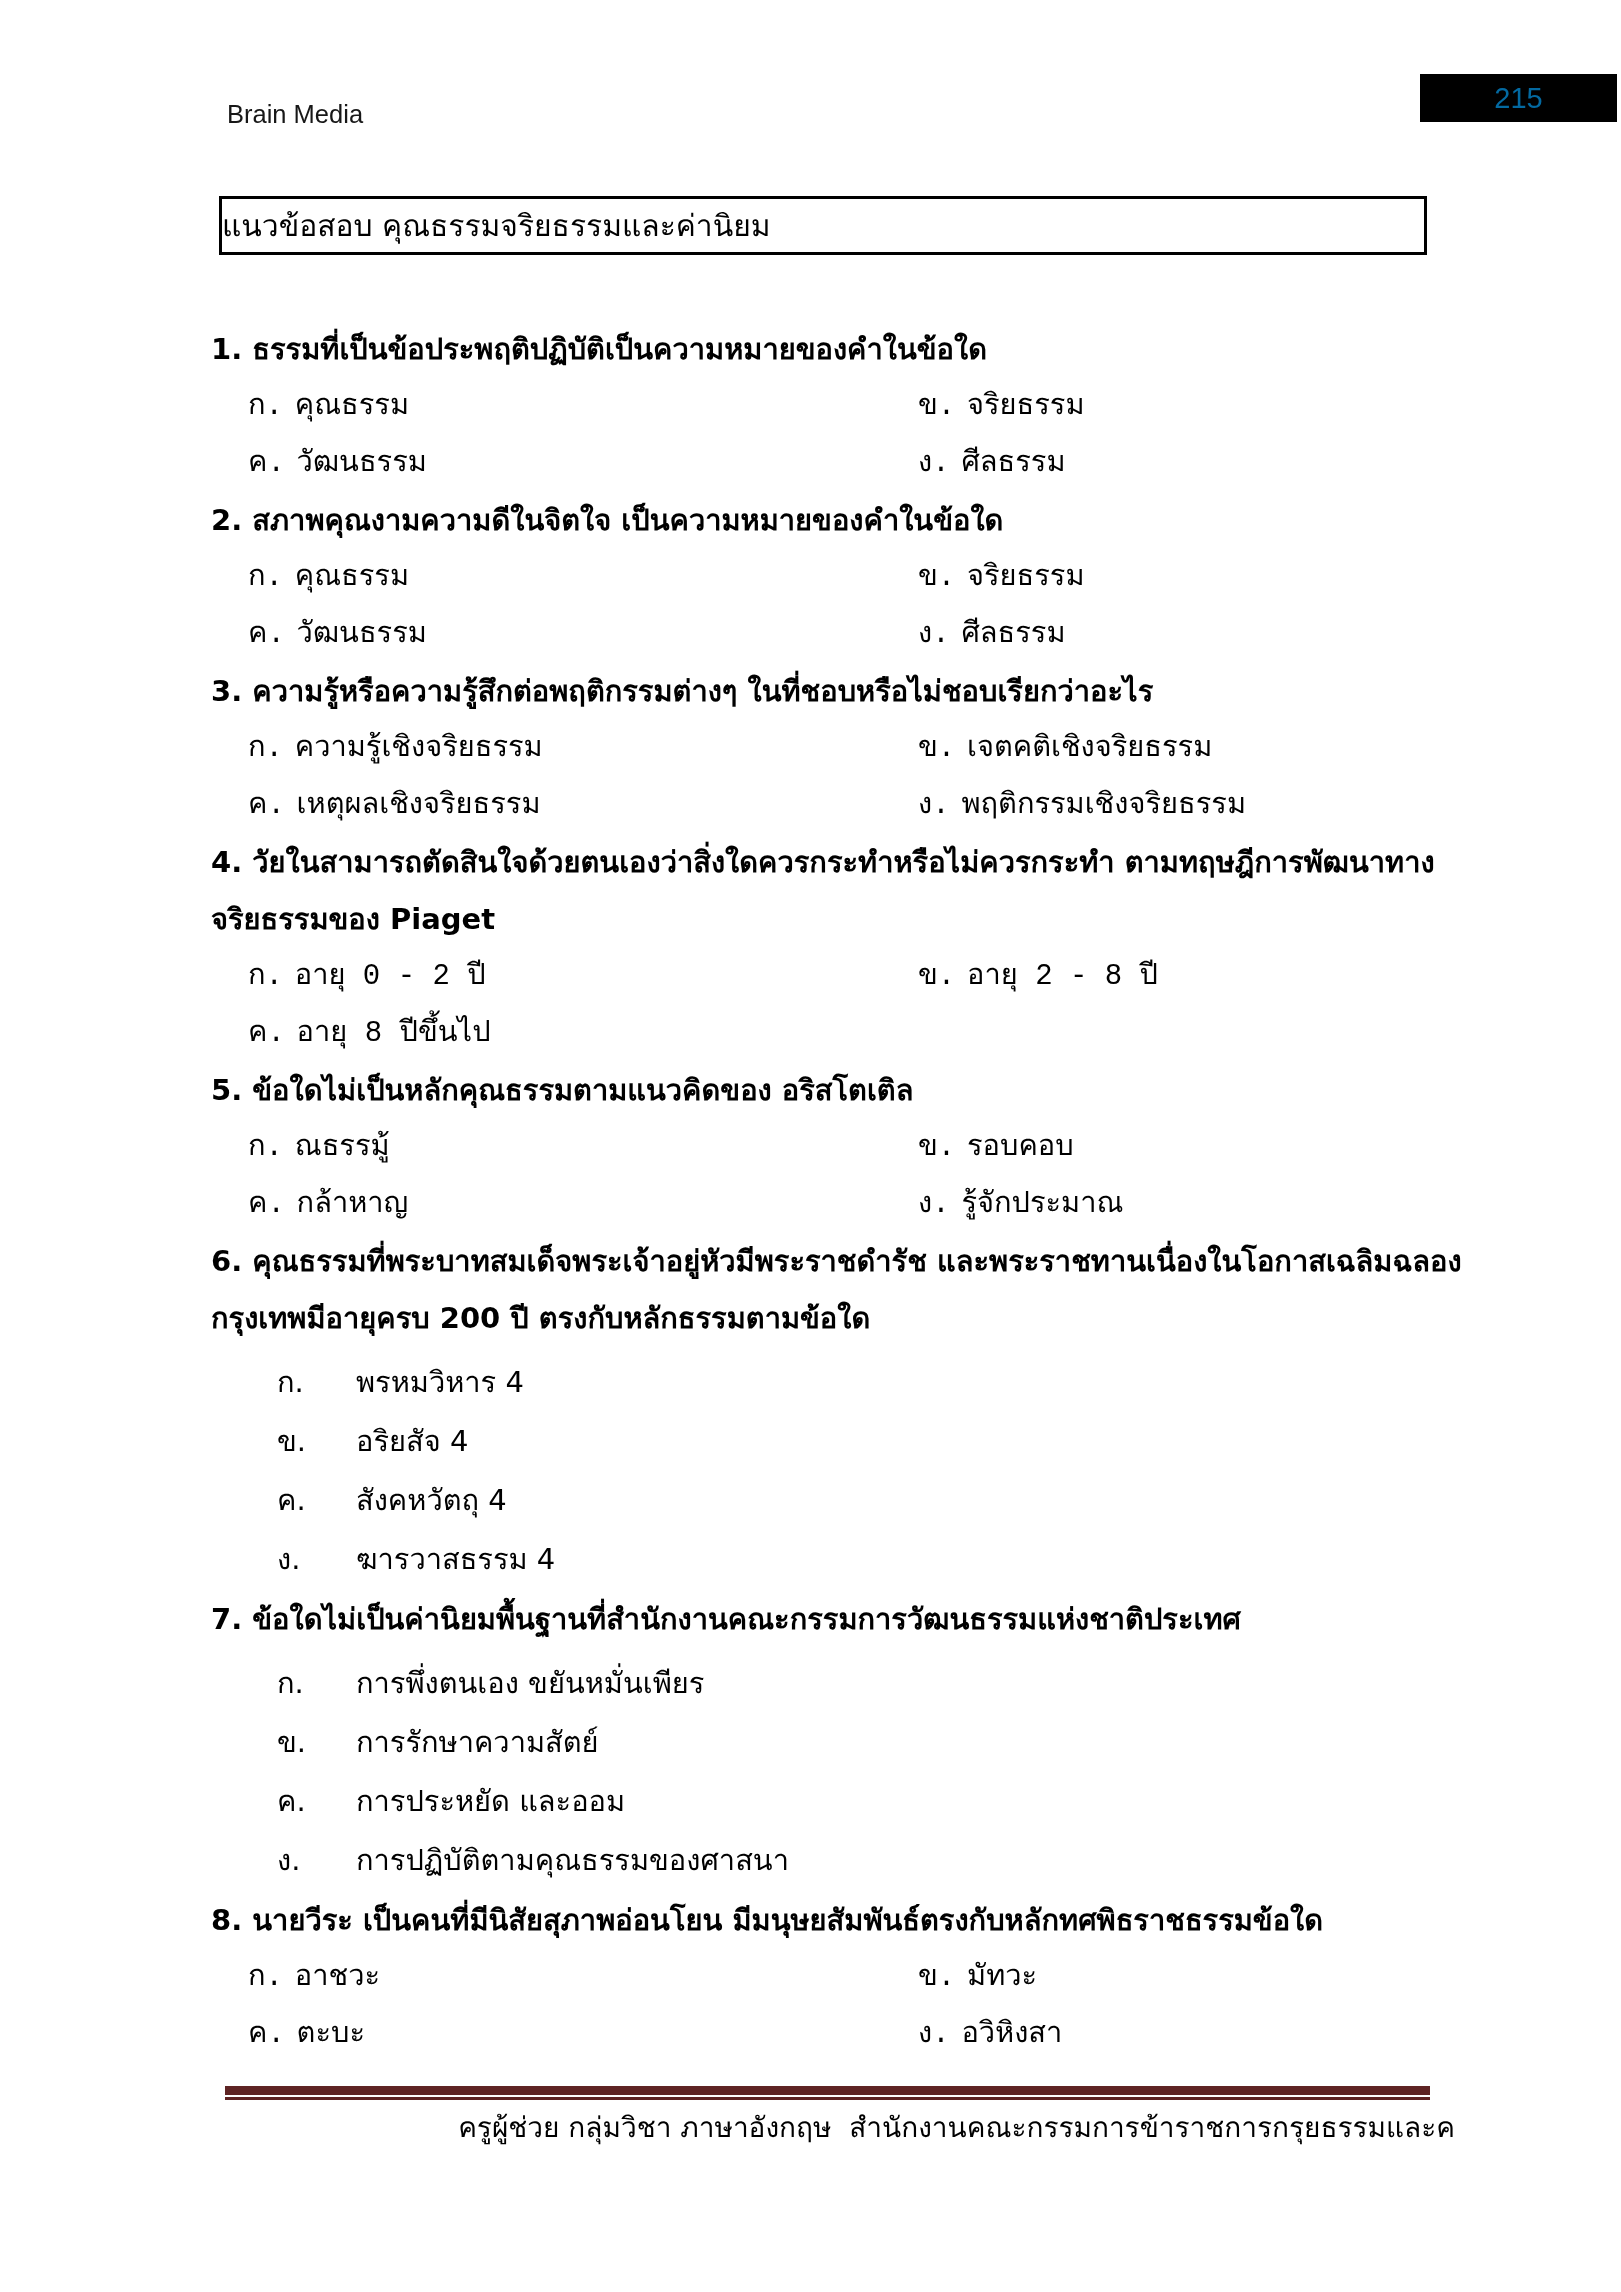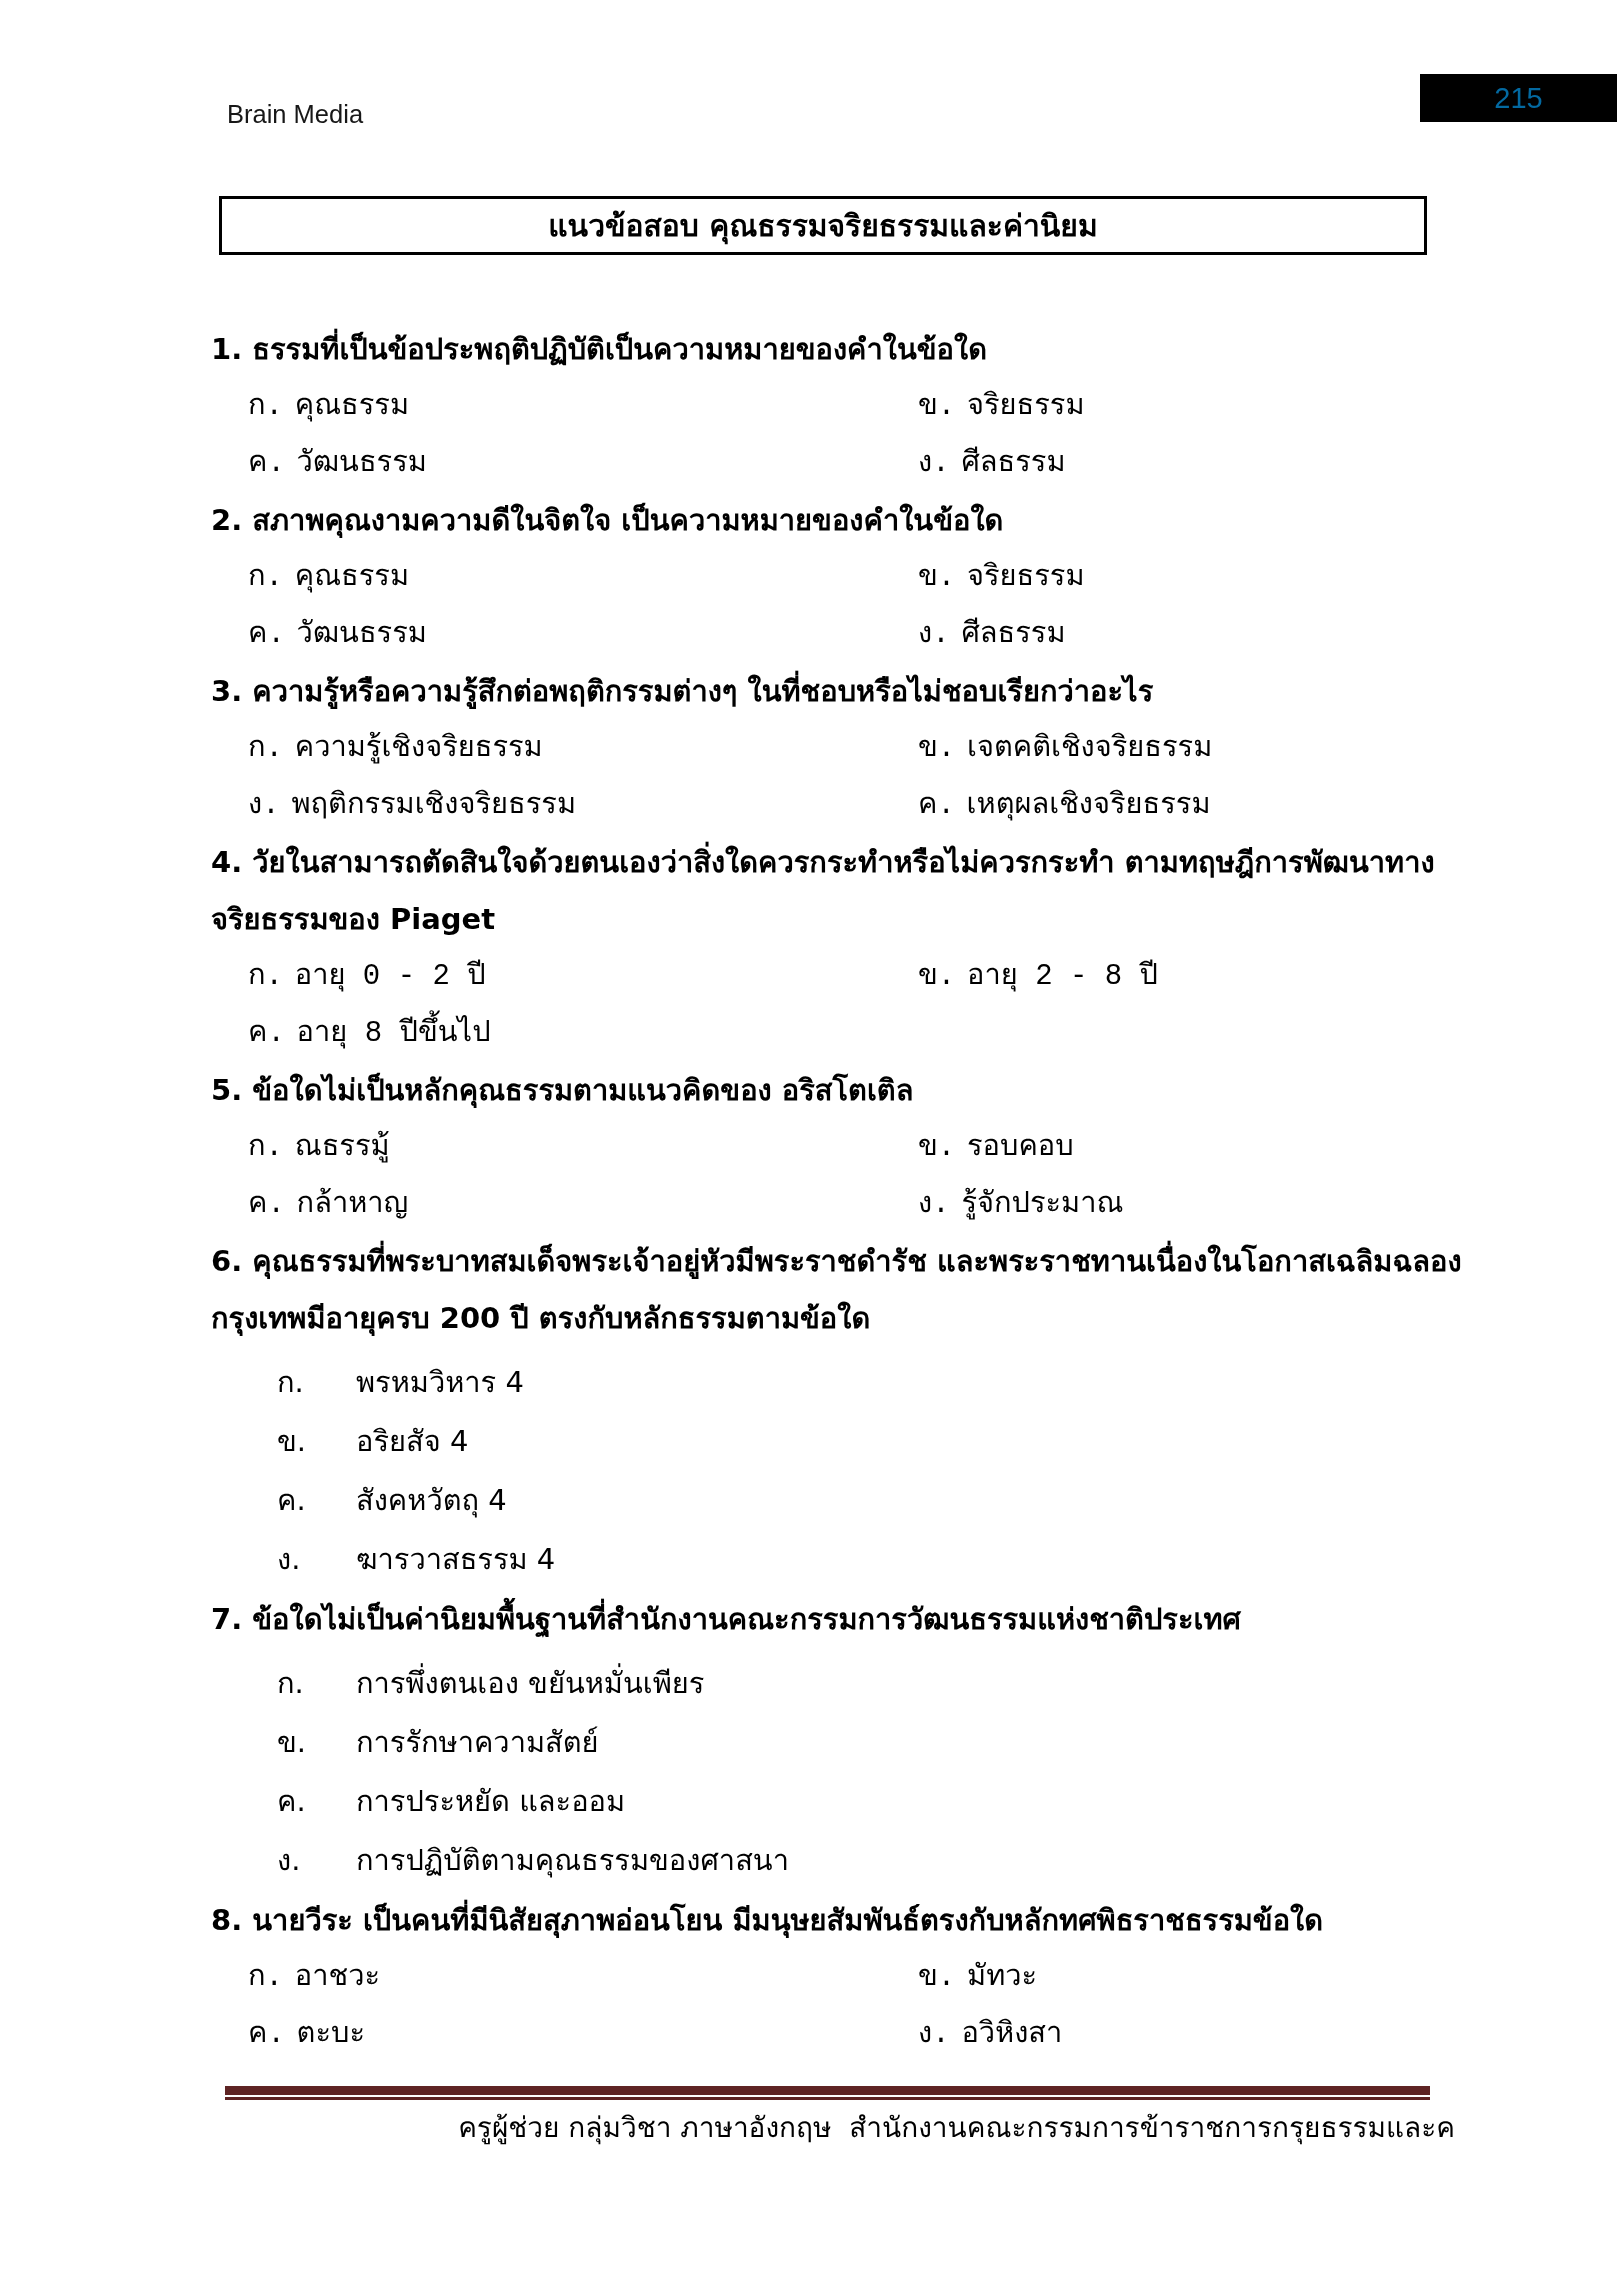--- a/index.html
+++ b/index.html
@@ -25,22 +25,22 @@
     display:flex; align-items:center; justify-content:center;
     font-size:29px;
     font-family:"Liberation Sans", sans-serif;
   }
 
   .title-box {
     position:absolute; left:219px; top:196px;
     width:1208px; height:59px;
     border:3.9px solid #000;
     box-sizing:border-box;
-    display:flex; align-items:center; justify-content:center;
-    font-weight:bold; font-size:30px;
+    display:flex; align-items:center; 
+    font-weight:normal; font-size:30px;
     white-space:nowrap;
   }
 
   .content {
     position:absolute; left:211px; top:321px; width:1274px;
   }
 
   .q-line {
     font-weight:bold; font-size:29px; line-height:57px;
     white-space:nowrap;
@@ -112,22 +112,22 @@
       <div class="opt"><span class="label">ค.</span><span>วัฒนธรรม</span></div>
       <div class="opt"><span class="label">ง.</span><span>ศีลธรรม</span></div>
     </div>
   </div>
 
   <div>
     <div class="q-line">3. ความรู้หรือความรู้สึกต่อพฤติกรรมต่างๆ ในที่ชอบหรือไม่ชอบเรียกว่าอะไร</div>
     <div class="opts-grid">
       <div class="opt"><span class="label">ก.</span><span>ความรู้เชิงจริยธรรม</span></div>
       <div class="opt"><span class="label">ข.</span><span>เจตคติเชิงจริยธรรม</span></div>
+      <div class="opt"><span class="label">ค.</span><span>เหตุผลเชิงจริยธรรม</span></div>
       <div class="opt"><span class="label">ง.</span><span>พฤติกรรมเชิงจริยธรรม</span></div>
-      <div class="opt"><span class="label">ค.</span><span>เหตุผลเชิงจริยธรรม</span></div>
     </div>
   </div>
 
   <div>
     <div class="q-line">4. วัยในสามารถตัดสินใจด้วยตนเองว่าสิ่งใดควรกระทำหรือไม่ควรกระทำ ตามทฤษฎีการพัฒนาทาง</div>
     <div class="q-line">จริยธรรมของ Piaget</div>
     <div class="opts-grid">
       <div class="opt"><span class="label">ก.</span><span>อายุ 0 - 2 ปี</span></div>
       <div class="opt"><span class="label">ข.</span><span>อายุ 2 - 8 ปี</span></div>
       <div class="opt"><span class="label">ค.</span><span>อายุ 8 ปีขึ้นไป</span></div>

